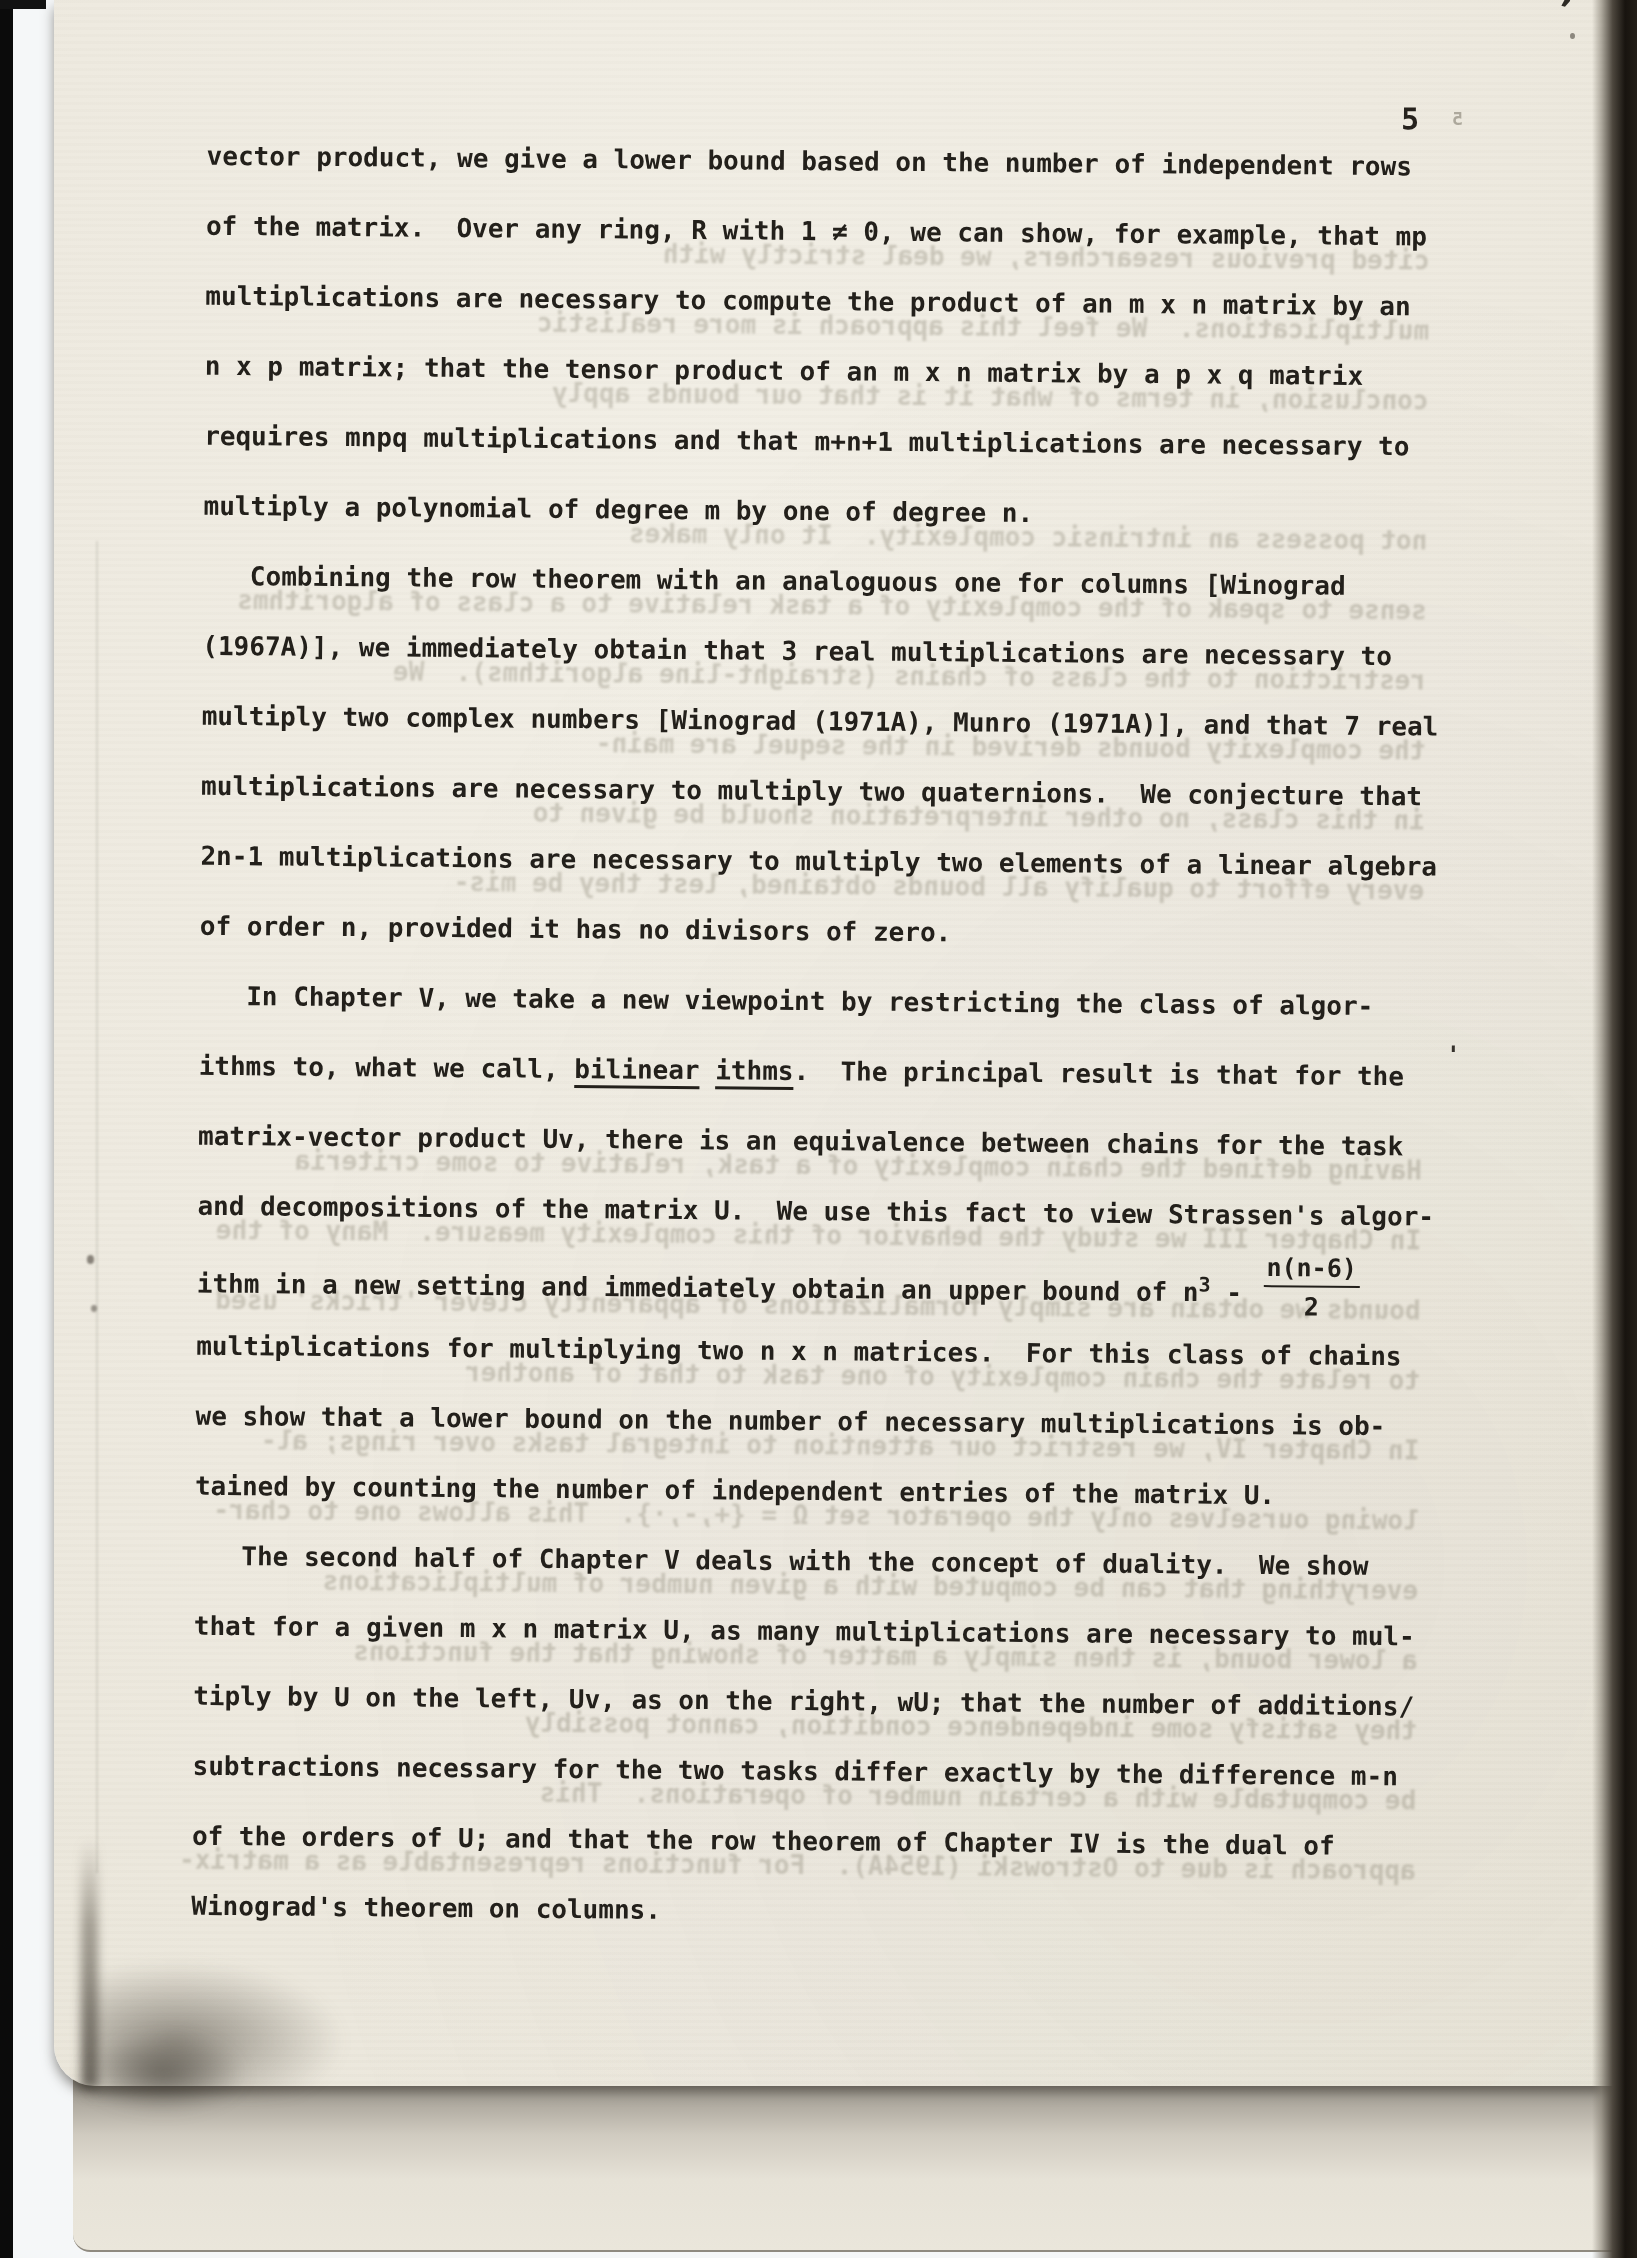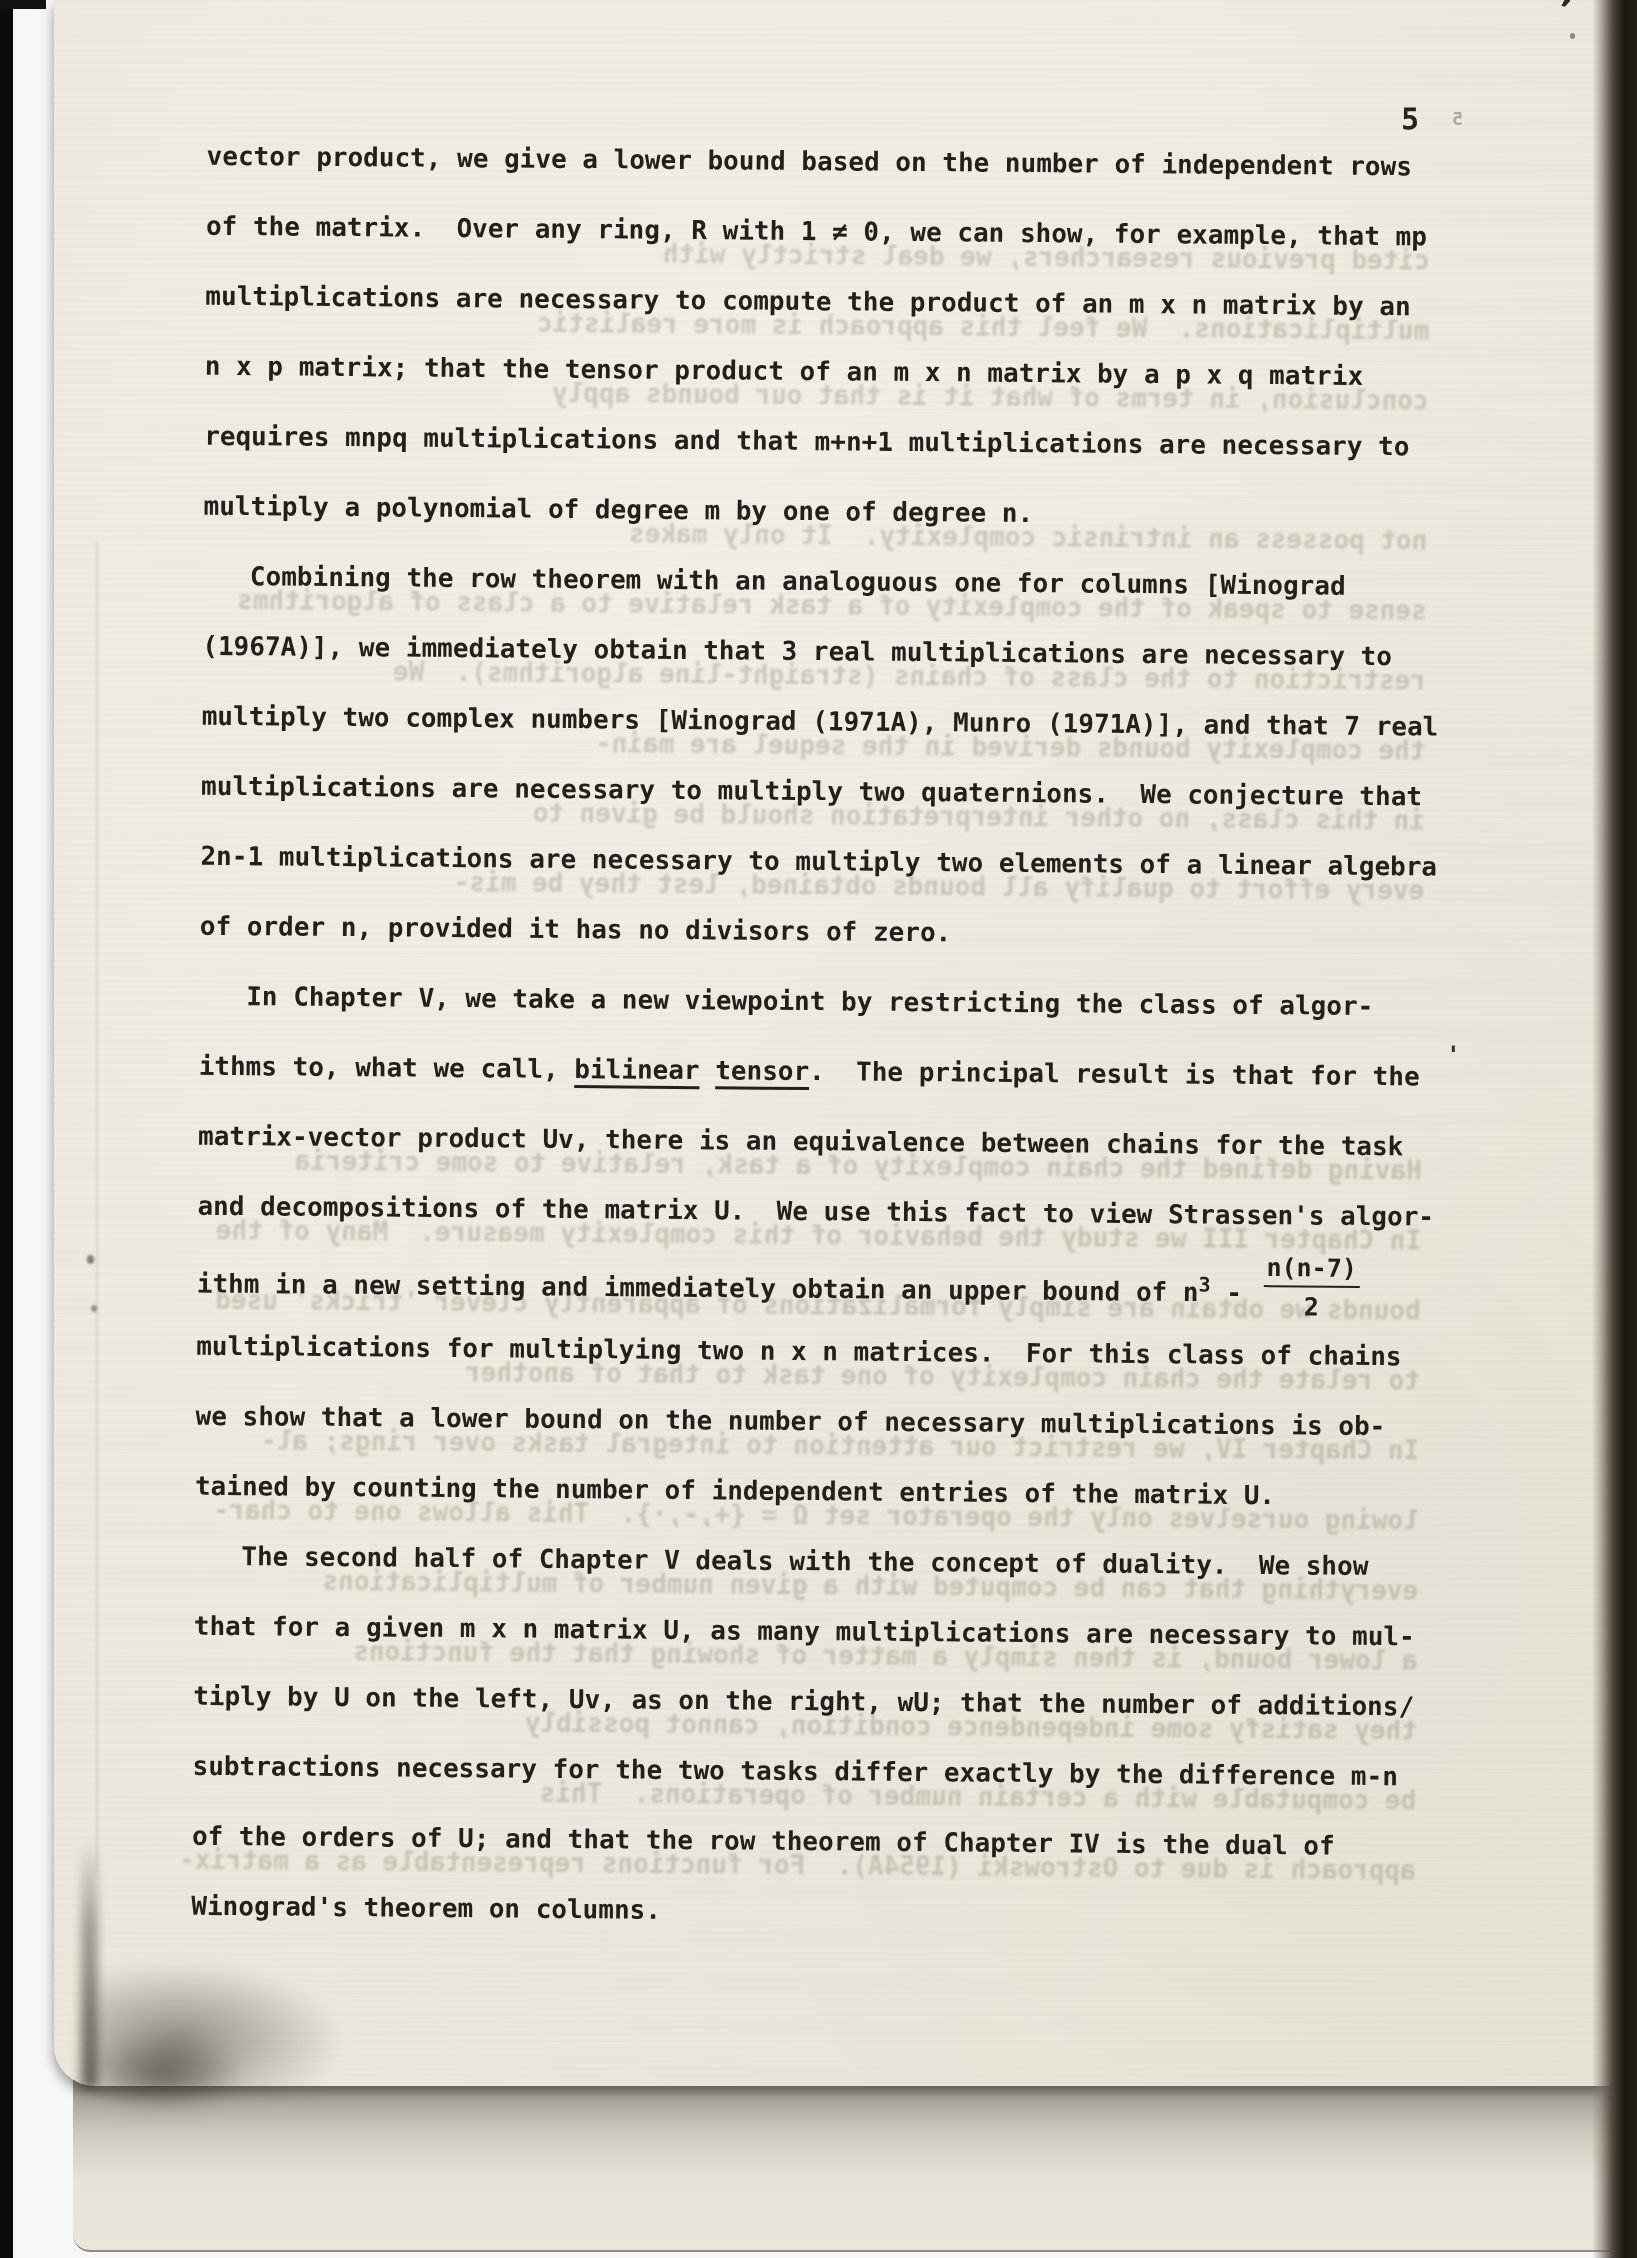--- a/index.html
+++ b/index.html
@@ -117,24 +117,24 @@
       <div class="line">n x p matrix; that the tensor product of an m x n matrix by a p x q matrix</div>
       <div class="line">requires mnpq multiplications and that m+n+1 multiplications are necessary to</div>
       <div class="line">multiply a polynomial of degree m by one of degree n.</div>
       <div class="line">   Combining the row theorem with an analoguous one for columns [Winograd</div>
       <div class="line">(1967A)], we immediately obtain that 3 real multiplications are necessary to</div>
       <div class="line">multiply two complex numbers [Winograd (1971A), Munro (1971A)], and that 7 real</div>
       <div class="line">multiplications are necessary to multiply two quaternions.  We conjecture that</div>
       <div class="line">2n-1 multiplications are necessary to multiply two elements of a linear algebra</div>
       <div class="line">of order n, provided it has no divisors of zero.</div>
       <div class="line">   In Chapter V, we take a new viewpoint by restricting the class of algor-</div>
-      <div class="line"><span>ithms to, what we call, </span><span class="u">bilinear</span><span> </span><span class="u">tensor</span><span>.  The principal result is that for the</span></div>
+      <div class="line"><span>ithms to, what we call, </span><span class="u">bilinear</span><span> </span><span class="u">ithms</span><span>.  The principal result is that for the</span></div>
       <div class="line">matrix-vector product Uv, there is an equivalence between chains for the task</div>
       <div class="line">and decompositions of the matrix U.  We use this fact to view Strassen's algor-</div>
-      <div class="line"><span>ithm in a new setting and immediately obtain an upper bound of n</span><sup class="s3">3</sup><span> - </span><span class="frac-anchor"><span class="frac"><span class="num">n(n-7)</span><span class="den">2</span></span></span></div>
+      <div class="line"><span>ithm in a new setting and immediately obtain an upper bound of n</span><sup class="s3">3</sup><span> - </span><span class="frac-anchor"><span class="frac"><span class="num">n(n-6)</span><span class="den">2</span></span></span></div>
       <div class="line">multiplications for multiplying two n x n matrices.  For this class of chains</div>
       <div class="line">we show that a lower bound on the number of necessary multiplications is ob-</div>
       <div class="line">tained by counting the number of independent entries of the matrix U.</div>
       <div class="line">   The second half of Chapter V deals with the concept of duality.  We show</div>
       <div class="line">that for a given m x n matrix U, as many multiplications are necessary to mul-</div>
       <div class="line">tiply by U on the left, Uv, as on the right, wU; that the number of additions/</div>
       <div class="line">subtractions necessary for the two tasks differ exactly by the difference m-n</div>
       <div class="line">of the orders of U; and that the row theorem of Chapter IV is the dual of</div>
       <div class="line">Winograd's theorem on columns.</div>
     </div>

